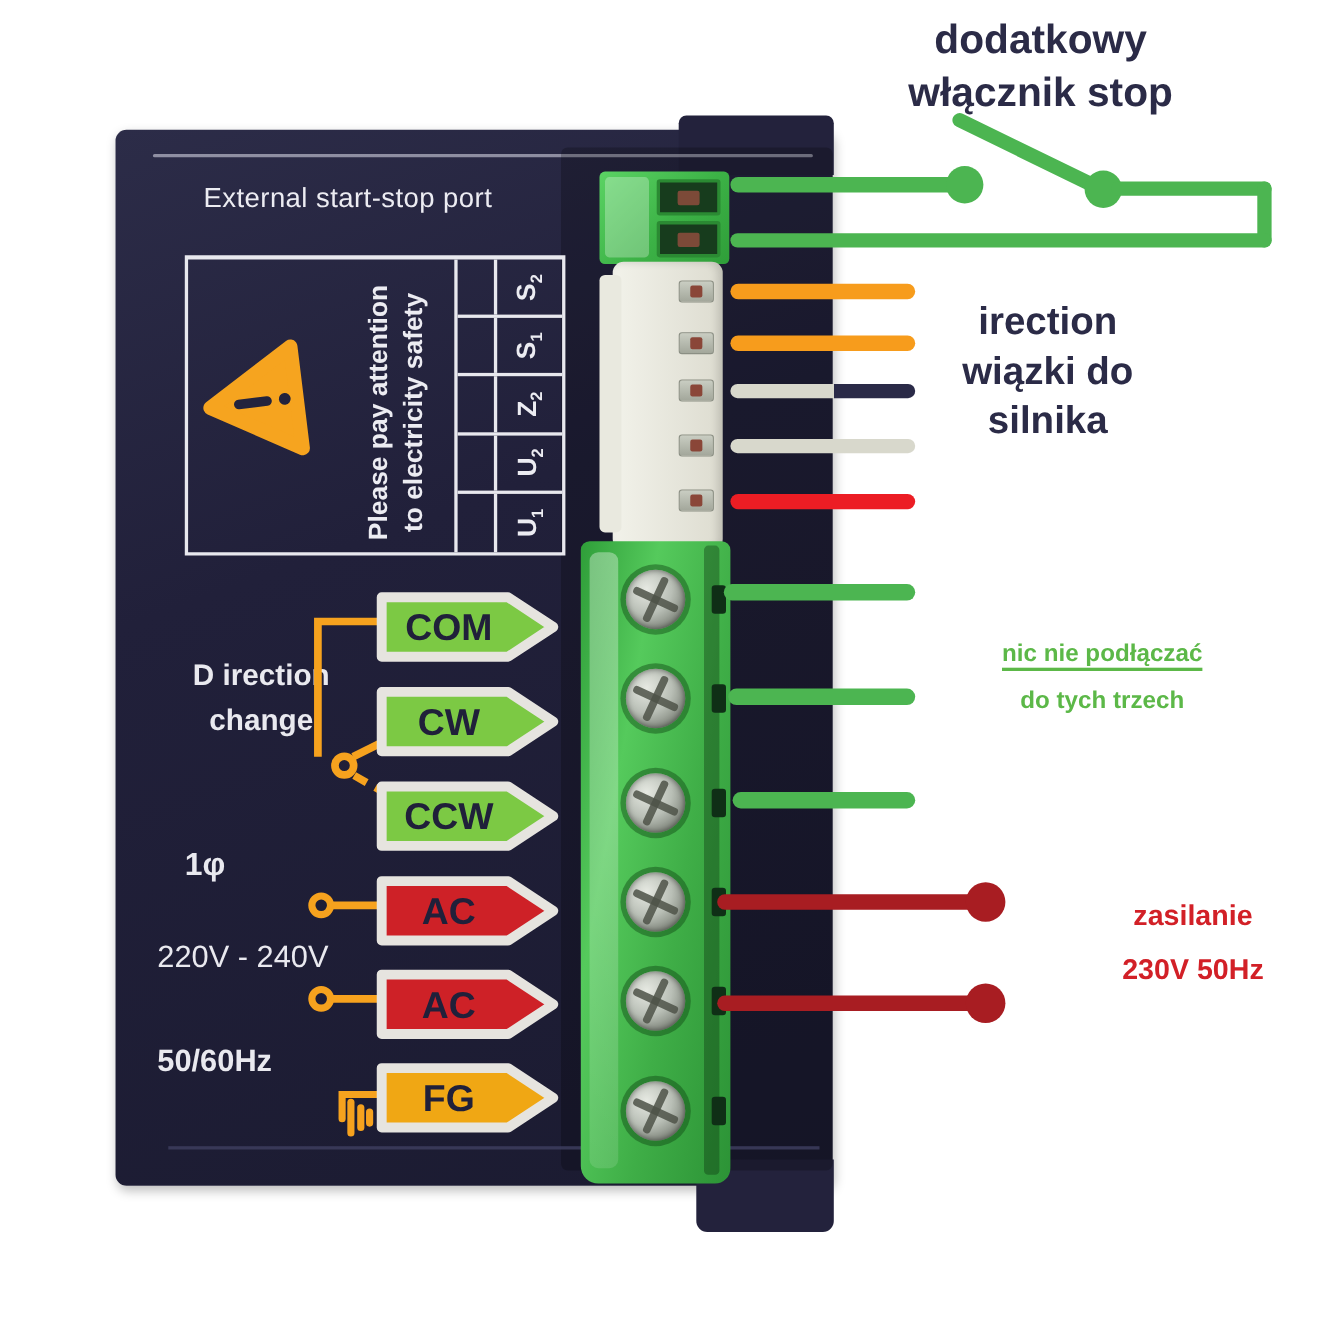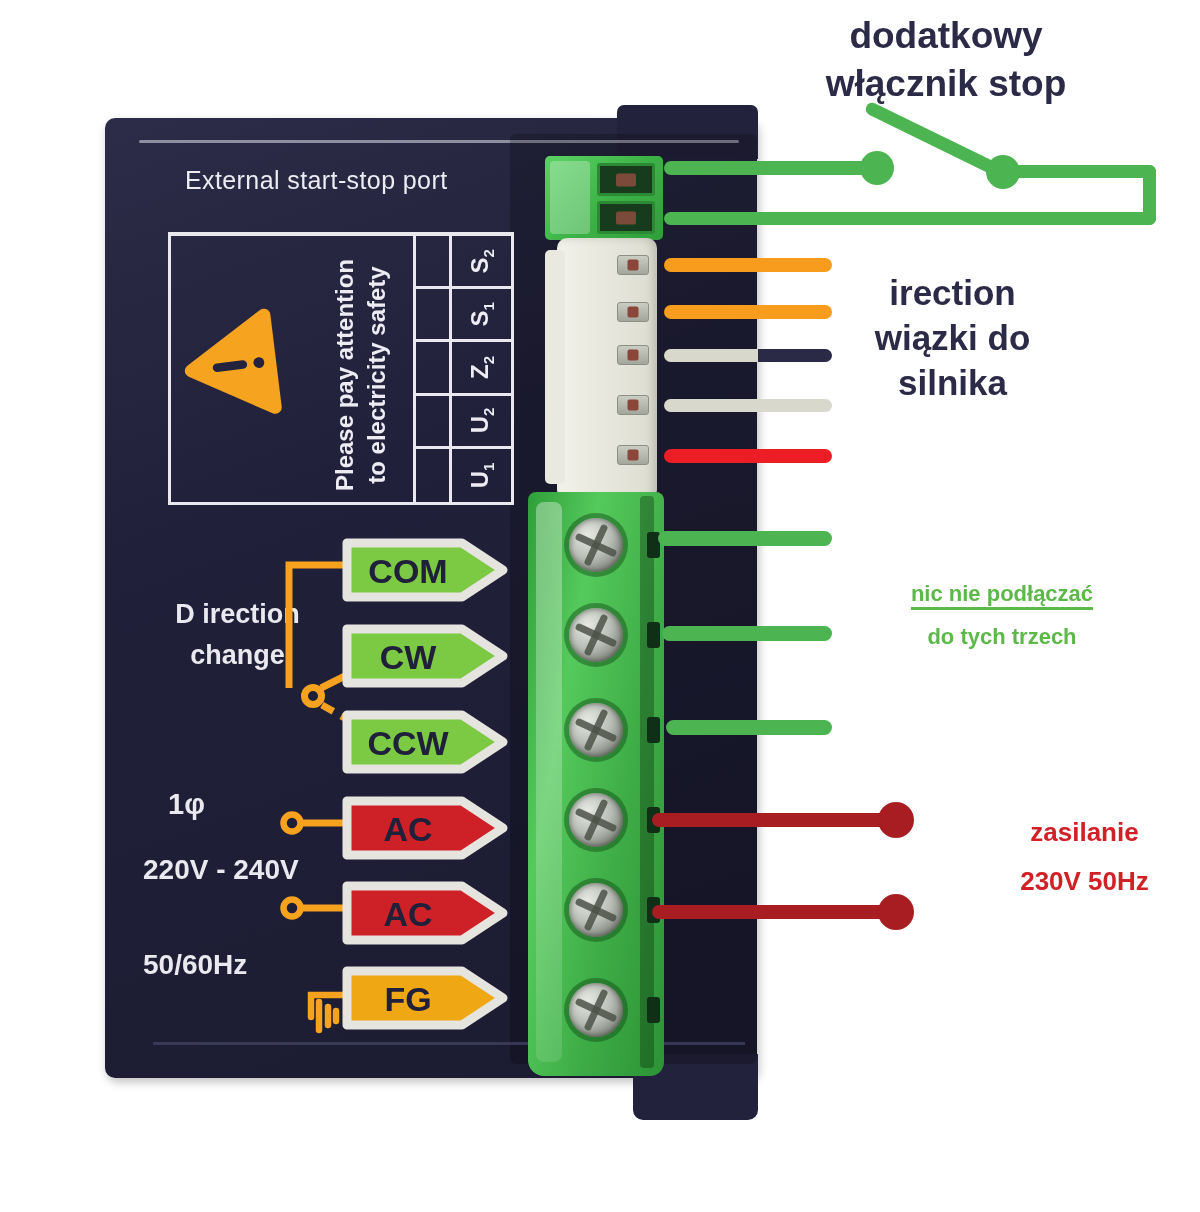--- a/index.html
+++ b/index.html
@@ -32,22 +32,22 @@
   .pin-label{position:absolute;left:36px;right:0;top:0;bottom:0;display:flex;
              align-items:center;justify-content:center;}
   .pin-label b{transform:rotate(-90deg);font-size:24px;font-weight:bold;color:#ececf2;white-space:nowrap;}
   .pin-label sub{font-size:15px;}
   .warn{position:absolute;left:72px;top:196px;width:108px;height:104px;transform:rotate(-97deg);}
   .safety{position:absolute;left:122px;top:224px;width:270px;height:66px;transform:rotate(-90deg);
           text-align:center;font-size:24px;font-weight:bold;color:#ececf2;line-height:32px;white-space:nowrap;}
   
   .dir-label{position:absolute;left:30px;top:476px;width:205px;text-align:center;
              font-size:27px;font-weight:bold;color:#e9e9ef;line-height:41px;}
-  .phase{position:absolute;left:63px;top:652px;font-size:29px;font-weight:bold;color:#e9e9ef;margin-top:18px;}
-  .volts{position:absolute;left:38px;top:736px;font-size:28px;font-weight:bold;color:#e9e9ef;}
+  .phase{position:absolute;left:63px;top:652px;font-size:29px;font-weight:bold;color:#e9e9ef;}
+  .volts{position:absolute;left:38px;top:736px;font-size:28px;font-weight:normal;color:#e9e9ef;}
   .freq{position:absolute;left:38px;top:831px;font-size:28px;font-weight:bold;color:#e9e9ef;}
   .circuit{position:absolute;left:0;top:0;width:652px;height:960px;}
   .arrow-label{position:absolute;left:235px;width:172px;height:72px;}
   .arrow-label text{font-family:"Liberation Sans",sans-serif;font-size:34px;font-weight:bold;}
   
   .stop-conn{position:absolute;left:440px;top:38px;width:118px;height:84px;z-index:2;
              background:linear-gradient(135deg,#5bd364 0%,#3cb246 55%,#2f9e39 100%);border-radius:5px;}
   .stop-conn .sheen{position:absolute;left:5px;top:5px;width:40px;bottom:6px;
                     background:rgba(255,255,255,.28);border-radius:4px;}
   .hole{position:absolute;left:52px;width:58px;height:33px;box-sizing:border-box;

